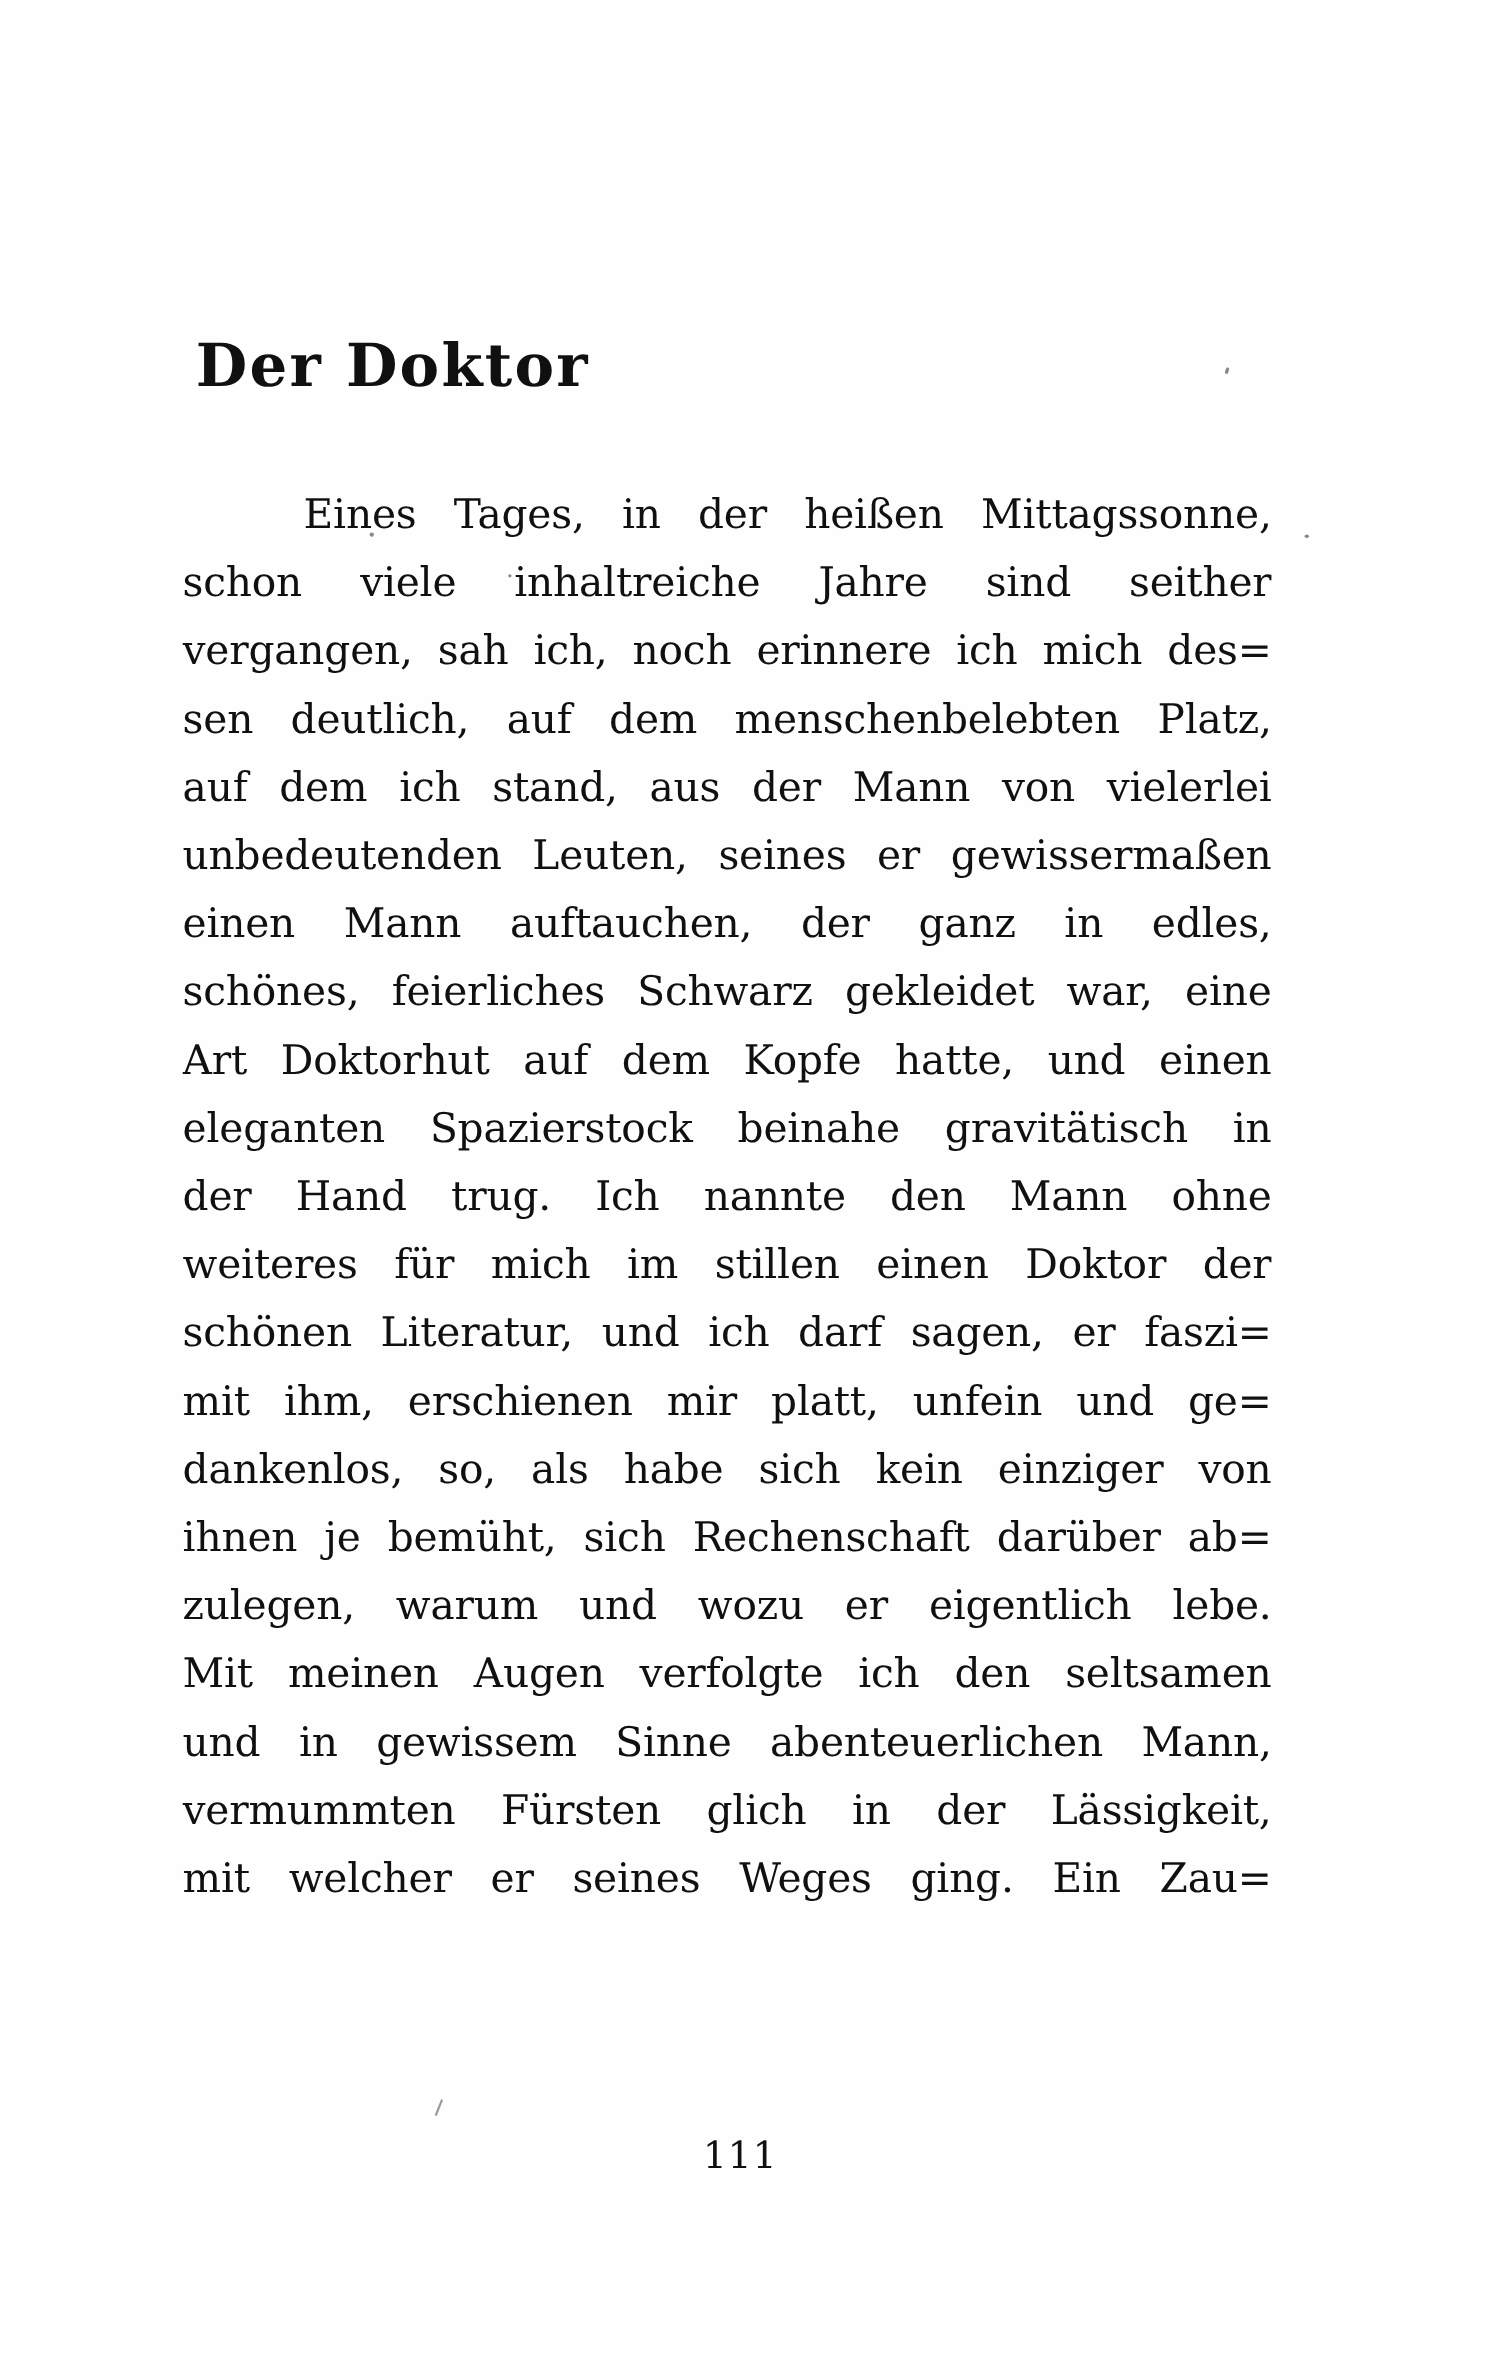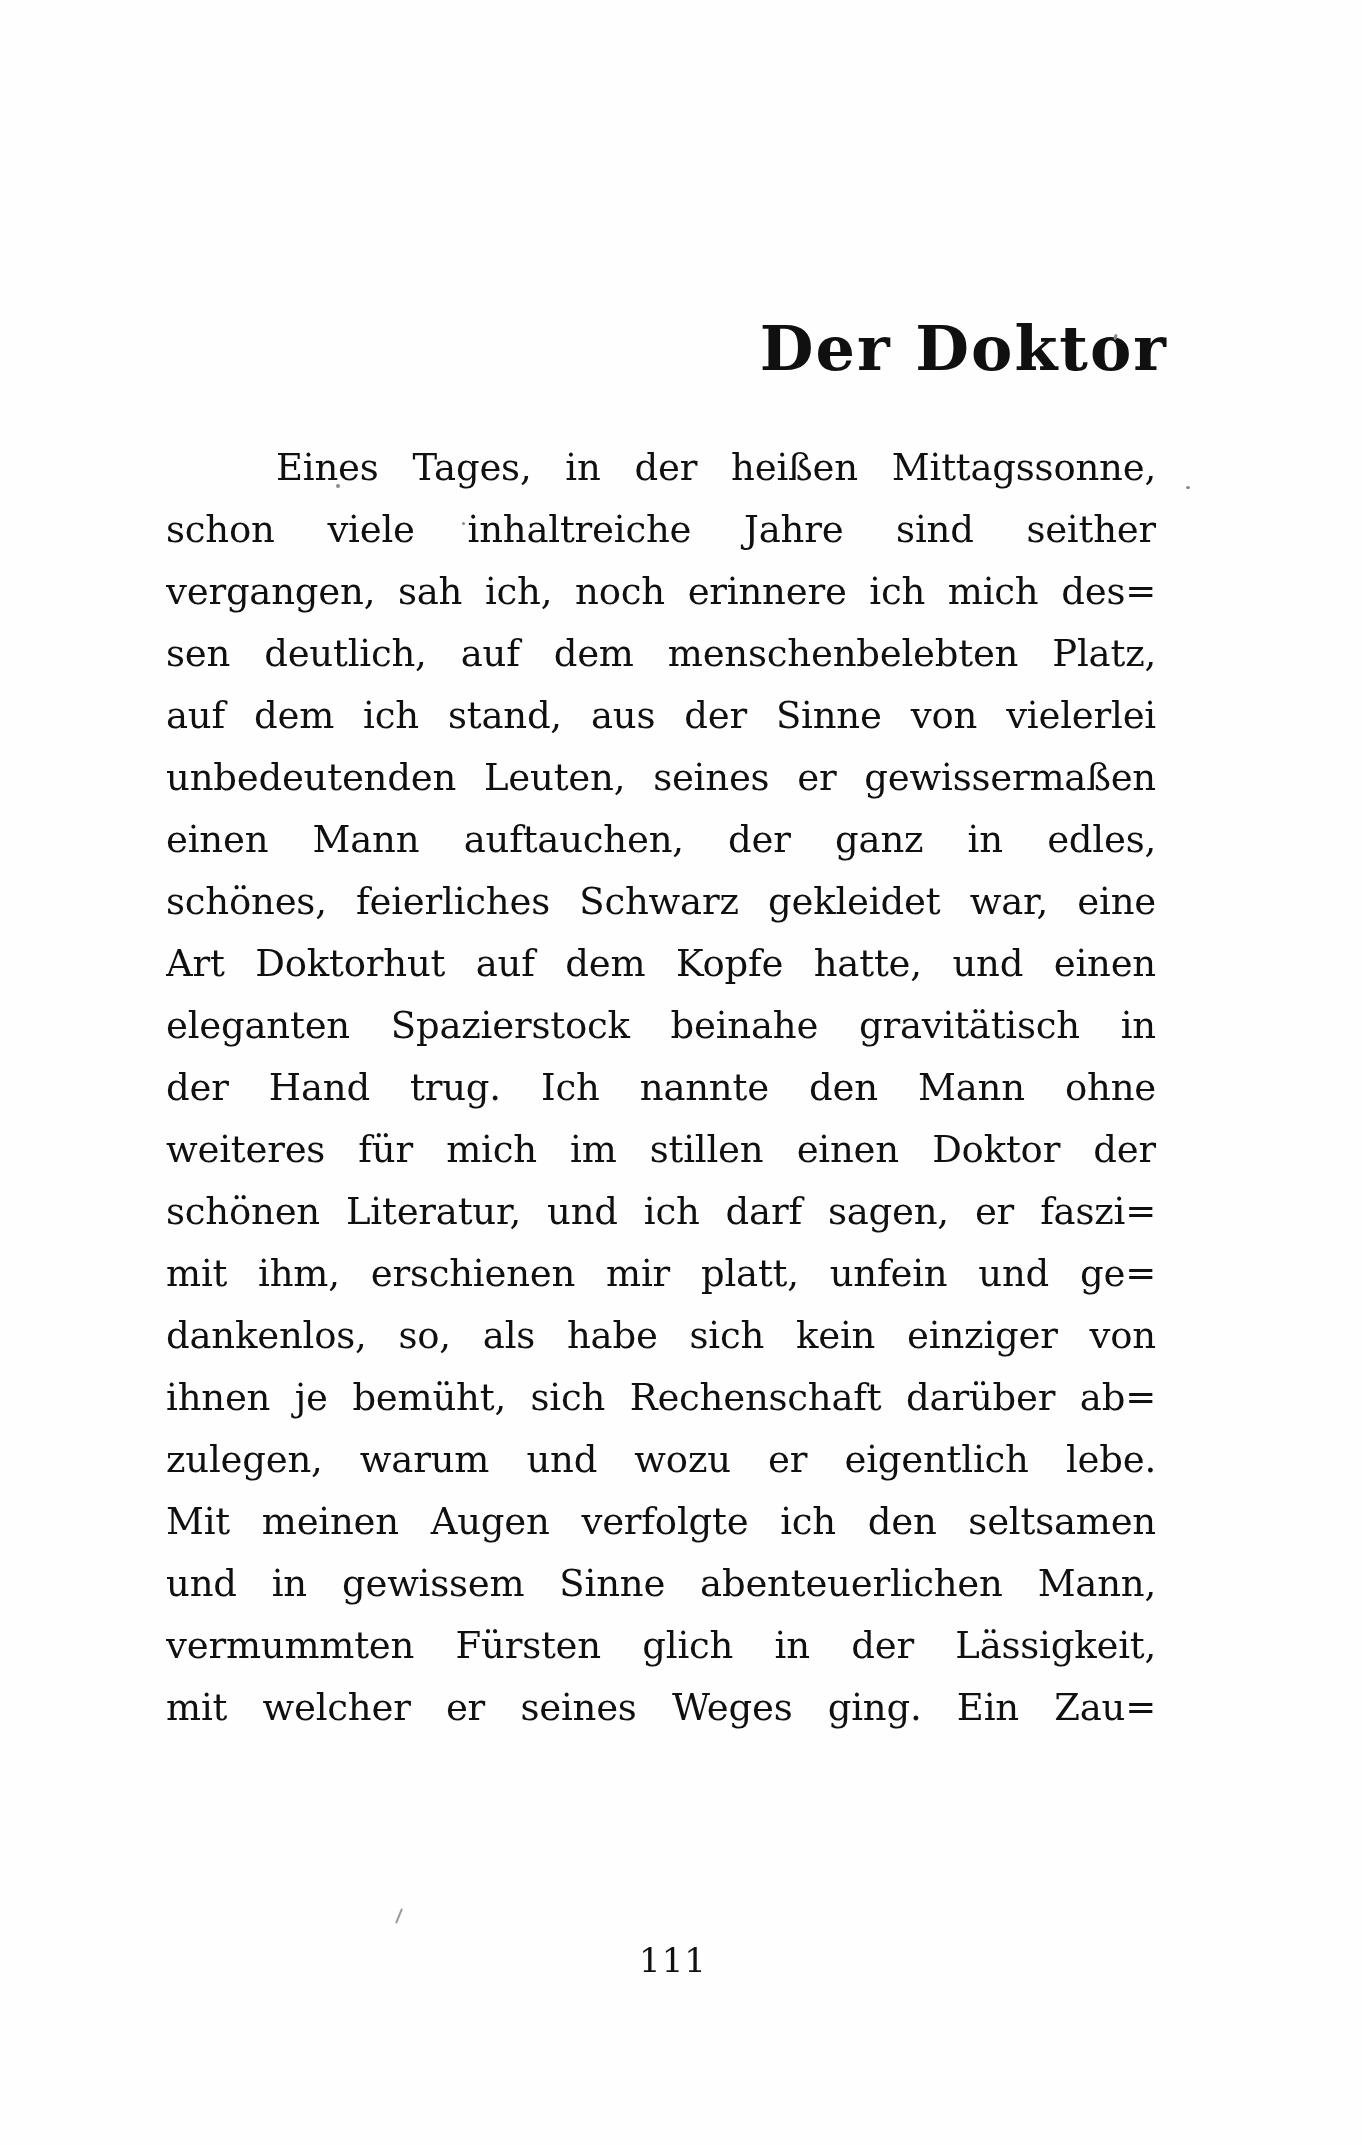--- a/index.html
+++ b/index.html
@@ -14,23 +14,23 @@
     margin: 0 auto;
     background: var(--paper, #fefefe);
     color: var(--ink, #101010);
     font-family: "DejaVu Serif", "Liberation Serif", serif;
     overflow: hidden;
   }
   #title {
     position: absolute;
     left: 178px;
     width: 990px;
-    top: 312px;
-    text-align: right;
-    font-size: 62px;
+    top: 300px;
+    text-align: left;
+    font-size: 54px;
     font-weight: 600;
     letter-spacing: 2px;
     color: var(--ink, #101010);
   }
   #text-block {
     position: absolute;
     left: 166px;
     width: 990px;
     top: 437px;
     font-size: 37px;
@@ -77,21 +77,21 @@
 
 <div id="page">
 
   <div id="title">Der Doktor</div>
 
   <div id="text-block">
       <div class="line indent">Eines Tages, in der heißen Mittagssonne,</div>
       <div class="line">schon viele inhaltreiche Jahre sind seither</div>
       <div class="line">vergangen, sah ich, noch erinnere ich mich des=</div>
       <div class="line">sen deutlich, auf dem menschenbelebten Platz,</div>
-      <div class="line">auf dem ich stand, aus der Sinne von vielerlei</div>
+      <div class="line">auf dem ich stand, aus der Mann von vielerlei</div>
       <div class="line">unbedeutenden Leuten, seines er gewissermaßen</div>
       <div class="line">einen Mann auftauchen, der ganz in edles,</div>
       <div class="line">schönes, feierliches Schwarz gekleidet war, eine</div>
       <div class="line">Art Doktorhut auf dem Kopfe hatte, und einen</div>
       <div class="line">eleganten Spazierstock beinahe gravitätisch in</div>
       <div class="line">der Hand trug. Ich nannte den Mann ohne</div>
       <div class="line">weiteres für mich im stillen einen Doktor der</div>
       <div class="line">schönen Literatur, und ich darf sagen, er faszi=</div>
       <div class="line">mit ihm, erschienen mir platt, unfein und ge=</div>
       <div class="line">dankenlos, so, als habe sich kein einziger von</div>

